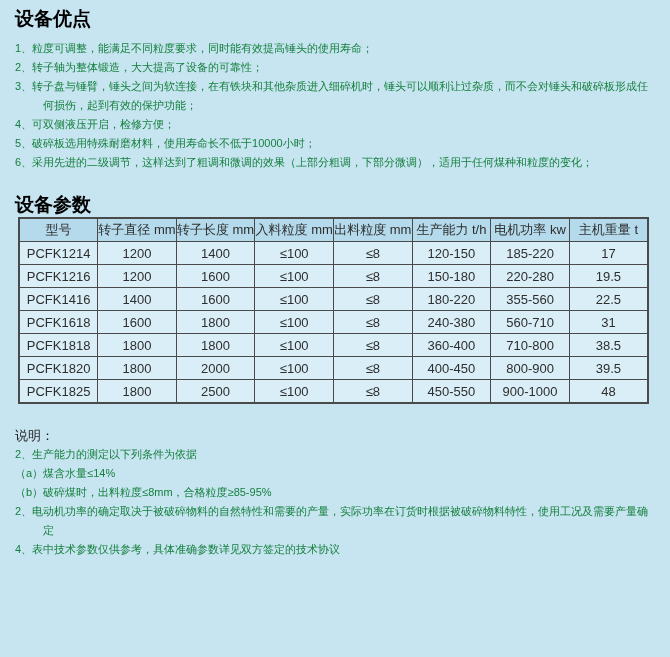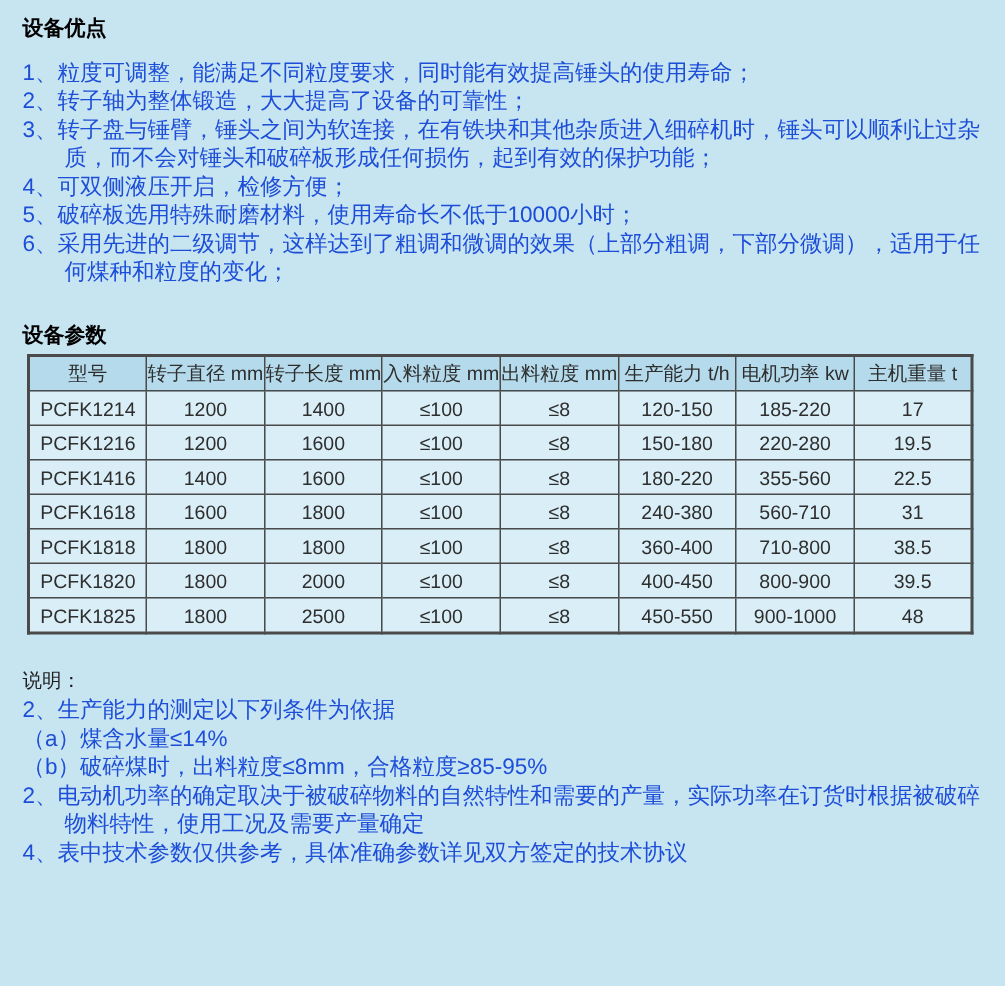--- a/index.html
+++ b/index.html
@@ -6,35 +6,35 @@
   body {
     width: 670px;
     height: 657px;
     background: #c7e4f1;
     font-family: "Liberation Sans", "DejaVu Sans", sans-serif;
     color: #1e1e1e;
     overflow: hidden;
   }
   .page { padding: 9px 15px 0 15px; box-sizing: border-box; }
   .section-title {
-    font-size: 14px;
+    font-size: 19px;
     font-weight: 700;
     color: #000;
     margin: 0;
     line-height: 19px;
   }
   .adv-title { margin-bottom: 11px; }
   .param-title { margin-top: 23px; margin-bottom: 3px; }
   .li {
     margin: 0;
-    font-size: 15px;
+    font-size: 11px;
     line-height: 19px;
     padding-left: 28px;
     text-indent: -28px;
-    color: #1d4ed8;
+    color: #15803d;
   }
   table.params {
     border-collapse: collapse;
     table-layout: fixed;
     width: 631px;
     margin-left: 3px;
     border: 2px solid #4a4a4a;
   }
   table.params th, table.params td {
     border: 1px solid #4a4a4a;
@@ -48,21 +48,20 @@
     overflow: hidden;
     white-space: nowrap;
   }
   table.params th { background: #b4daeb; }
   table.params td { background: #d9eef7; }
   .notes { margin-top: 22px; }
   .notes-title {
     margin: 0;
     font-size: 13px;
     line-height: 19px;
-    font-family: Liberation Mono, monospace;
   }
 </style>
 </head>
 <body>
 
 <div class="page">
 
   <h2 class="section-title adv-title">设备优点</h2>
 
   <div>

